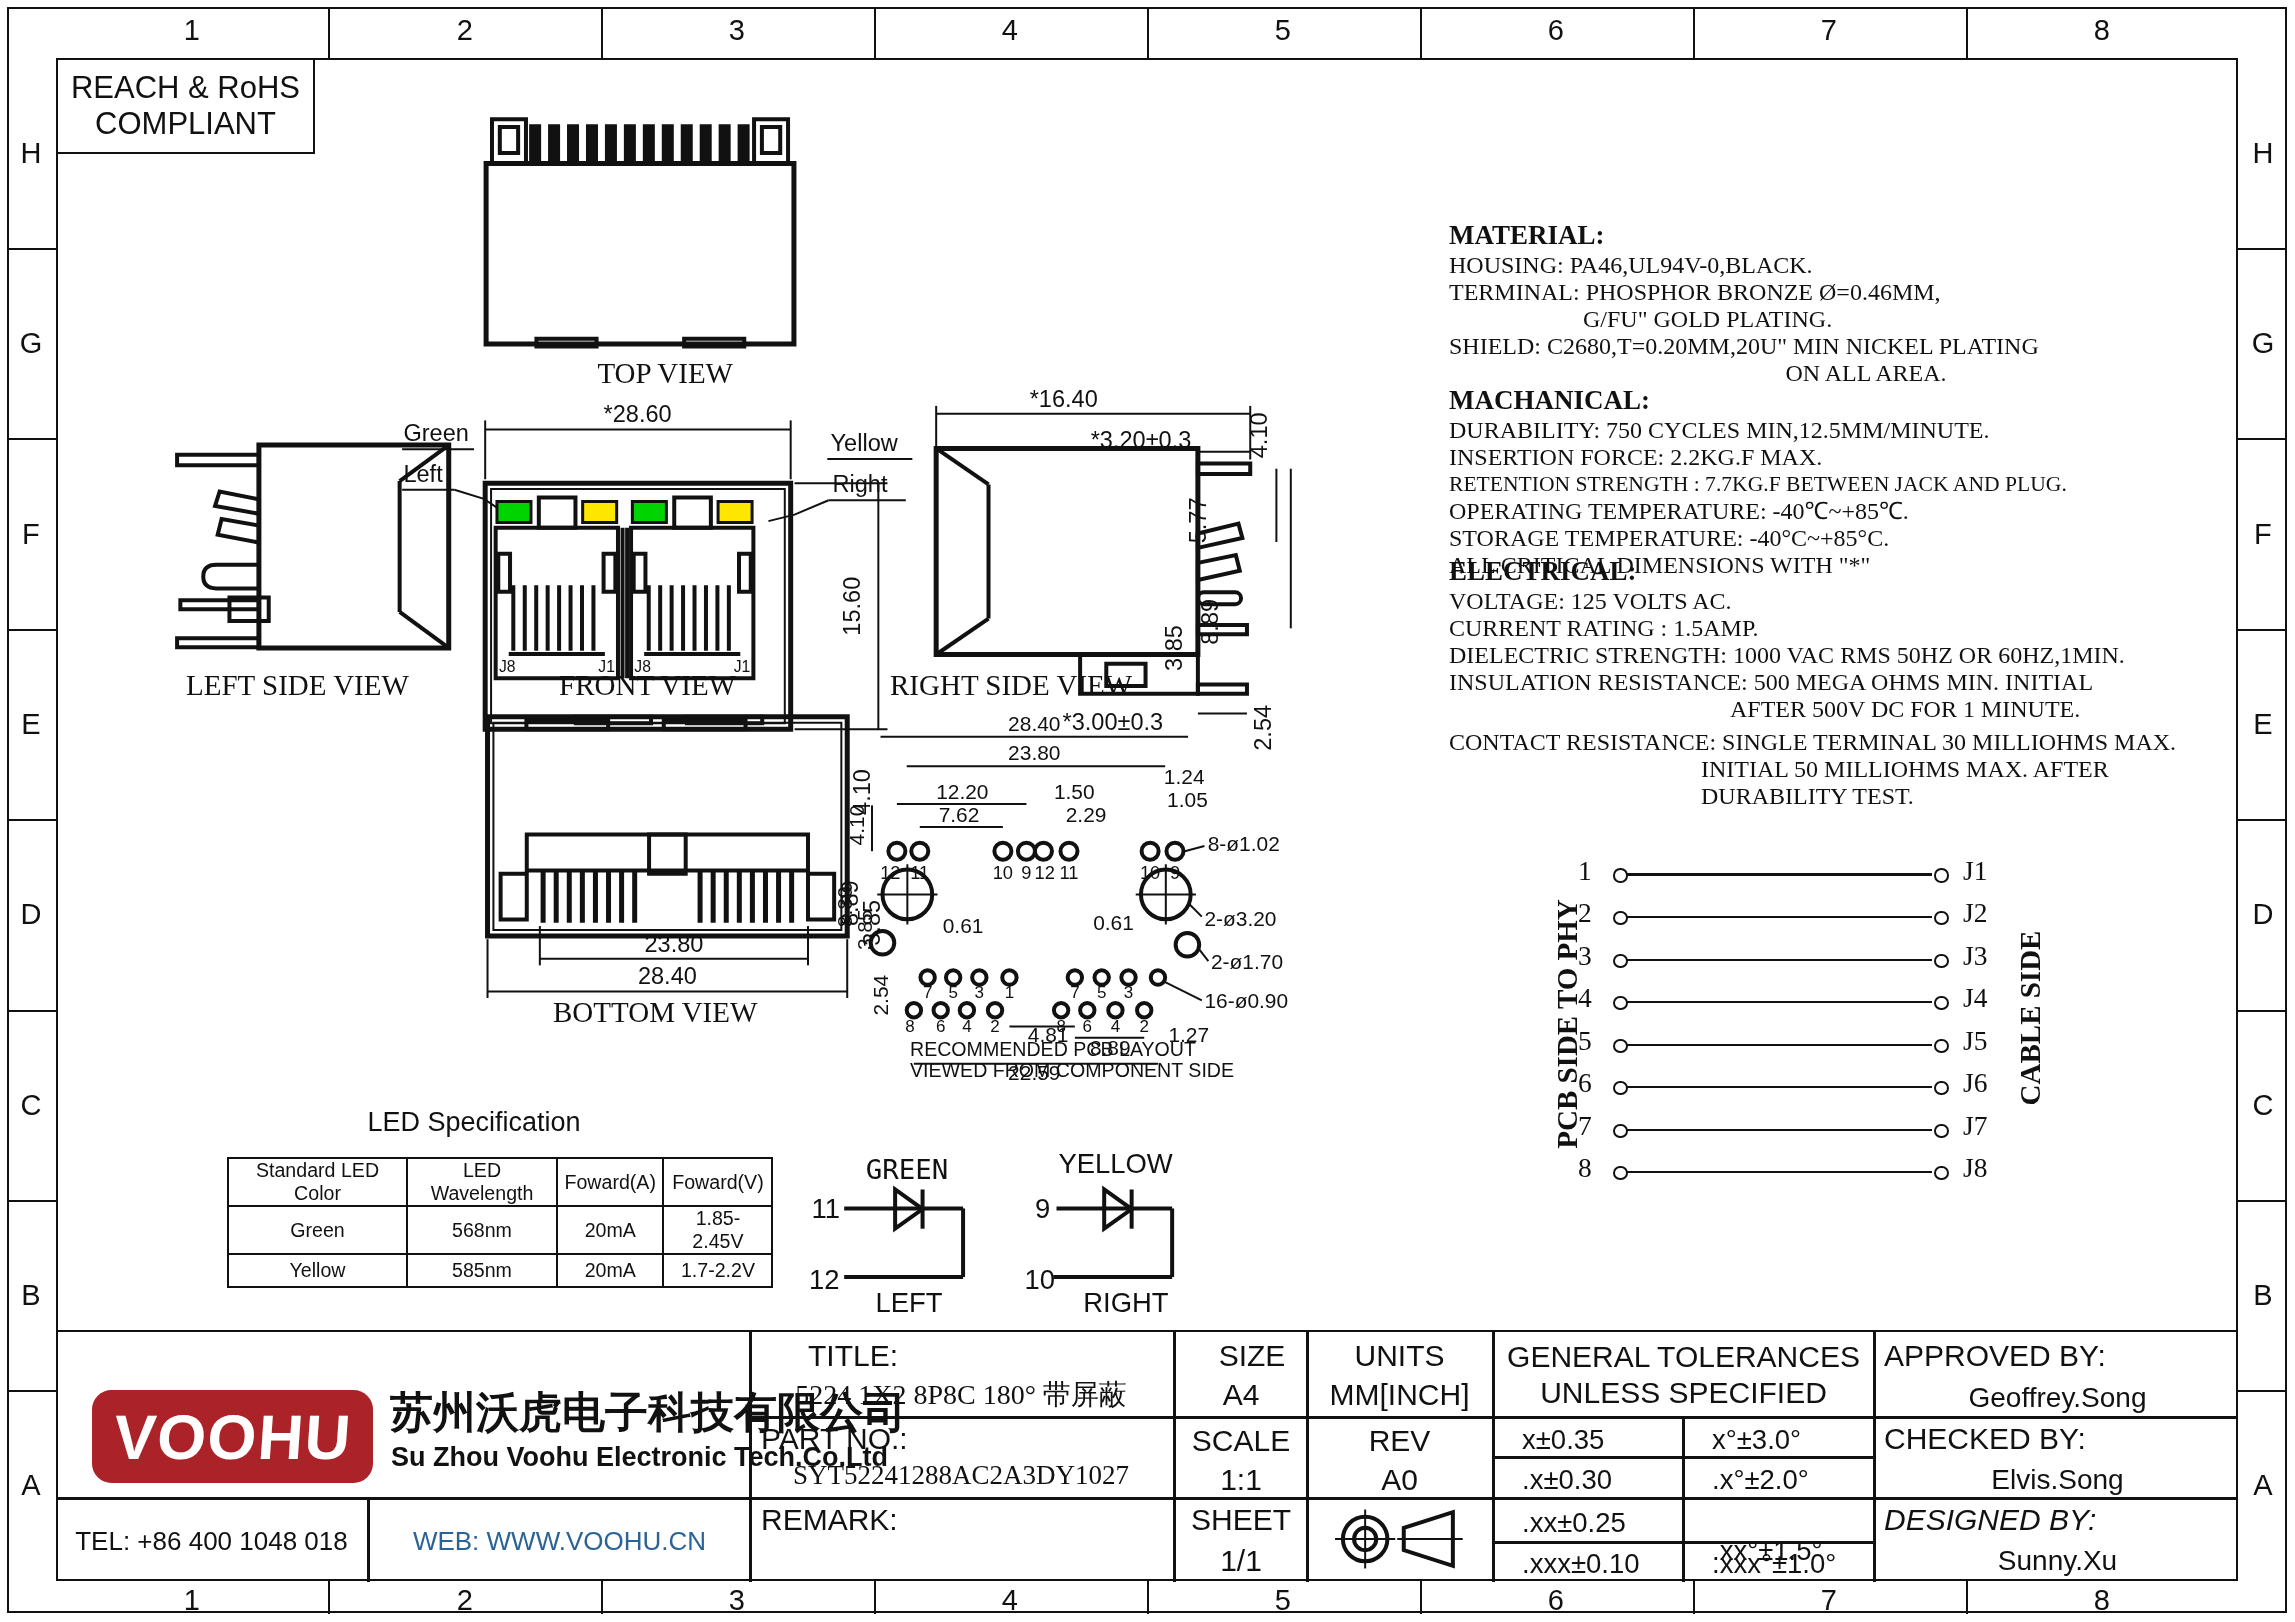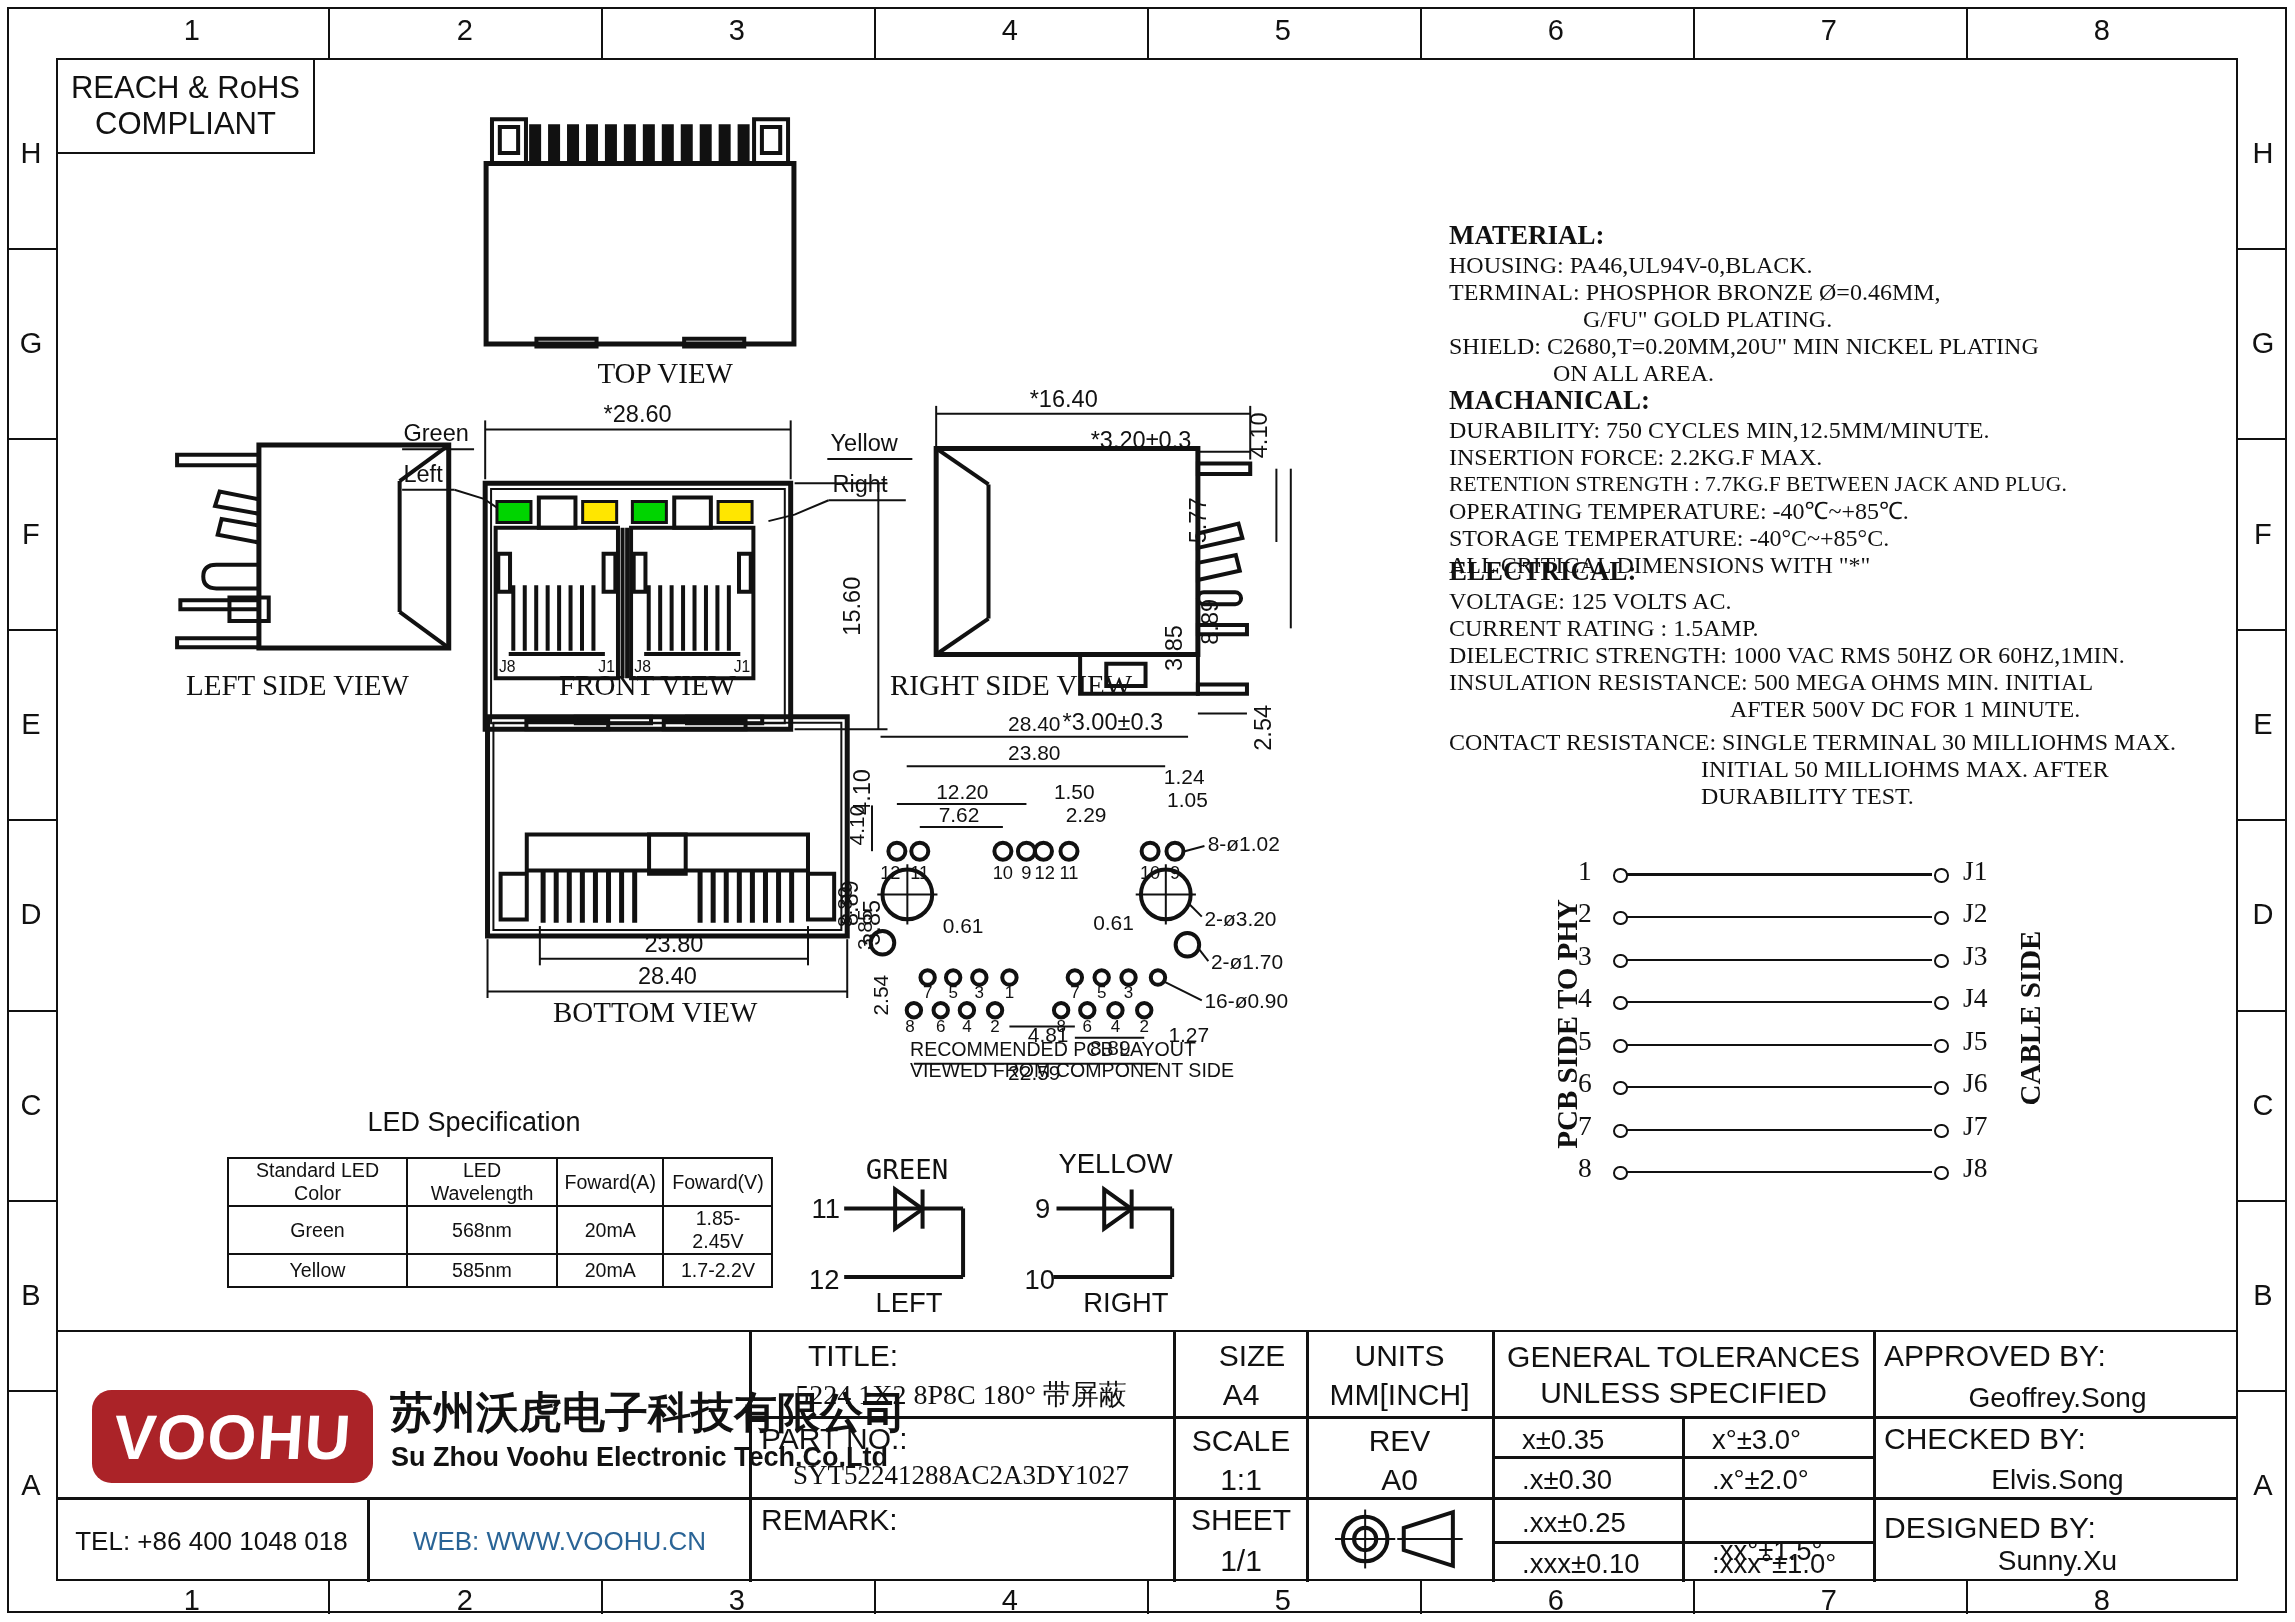--- a/index.html
+++ b/index.html
@@ -12,21 +12,21 @@
   .vtext{position:absolute;white-space:nowrap;transform:translate(-50%,-50%) rotate(-90deg);}
   svg{position:absolute;overflow:visible;}
   svg *{vector-effect:non-scaling-stroke;}
   svg text{font-family:"Liberation Sans",sans-serif;fill:#111;}
   .sk{stroke:#111;stroke-width:4;fill:none;}
   .sk5{stroke:#111;stroke-width:5;fill:none;}
   .thin{stroke:#111;stroke-width:2;fill:none;}
   .notes{position:absolute;width:753px;font:24px "Liberation Serif",serif;line-height:27px;}
   .notes .hd{font-weight:bold;font-size:27px;margin-bottom:2.6px;}
   .notes span{display:block;}
-  .ind1{margin-left:134px;} .ind2{margin-left:104px;} .ind3{margin-left:281px;} .ind4{margin-left:252px;}
+  .ind1{margin-left:134px;} .ind2{margin-left:81px;text-align:center;} .ind3{margin-left:281px;} .ind4{margin-left:252px;}
   .smler{font-size:21.6px;} .gap{margin-top:6.5px;}
   table.led{position:absolute;border-collapse:collapse;font:19.6px "Liberation Sans",sans-serif;text-align:center;}
   table.led td,table.led th{border:2px solid #111;font-weight:normal;padding:0 6.5px;}
   .tb-label{position:absolute;font:30px "Liberation Sans",sans-serif;}
   .tb-val-serif{position:absolute;font:28px "Liberation Serif",serif;white-space:nowrap;}
   .tb-center{text-align:center;}
   .mono{font-family:"DejaVu Sans Mono",monospace;}
   .wire-row{position:absolute;height:39px;width:517px;}
   .wring{position:absolute;width:10.5px;height:10.5px;border:2px solid #111;border-radius:50%;top:-6.5px;}
   .wline{position:absolute;height:2.6px;background:#111;top:-1.3px;}
@@ -548,16 +548,16 @@
   <div class="tb-label" style="left:1656px;top:132px;font-size:27.5px;">.x°±2.0°</div>
   <div class="tb-label" style="left:1466px;top:175px;font-size:27.5px;">.xx±0.25</div>
   <div class="tb-label" style="left:1656px;top:175px;font-size:27.5px;margin-top:28px;">.xx°±1.5°</div>
   <div class="tb-label" style="left:1466px;top:216px;font-size:27.5px;">.xxx±0.10</div>
   <div class="tb-label" style="left:1656px;top:216px;font-size:27.5px;">.xxx°±1.0°</div>
 
   <div class="tb-label" style="left:1828px;top:6.5px;">APPROVED BY:</div>
   <div class="tb-label tb-center" style="left:1820px;top:50px;width:363px;font-size:28px;">Geoffrey.Song</div>
   <div class="tb-label" style="left:1828px;top:90px;">CHECKED BY:</div>
   <div class="tb-label tb-center" style="left:1820px;top:132px;width:363px;font-size:28px;">Elvis.Song</div>
-  <div class="tb-label" style="left:1828px;top:179px;">DESIGNED BY:</div>
+  <div class="tb-label" style="left:1828px;top:171px;font-style:italic;">DESIGNED BY:</div>
   <div class="tb-label tb-center" style="left:1820px;top:213px;width:363px;font-size:28px;">Sunny.Xu</div>
 </div>
 
 
 </body></html>

